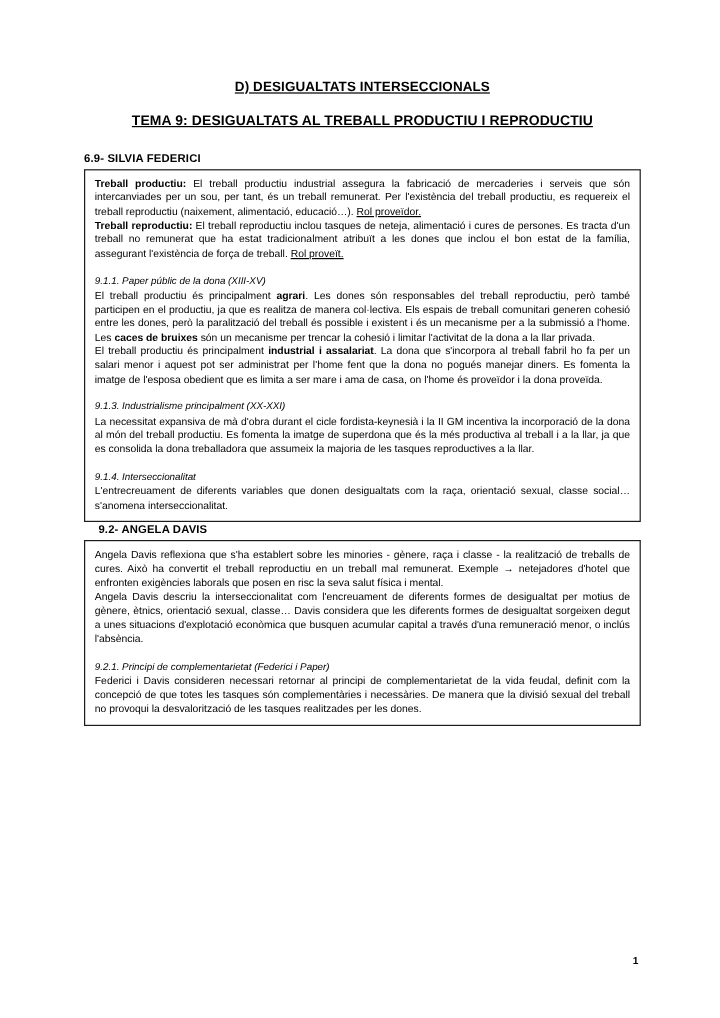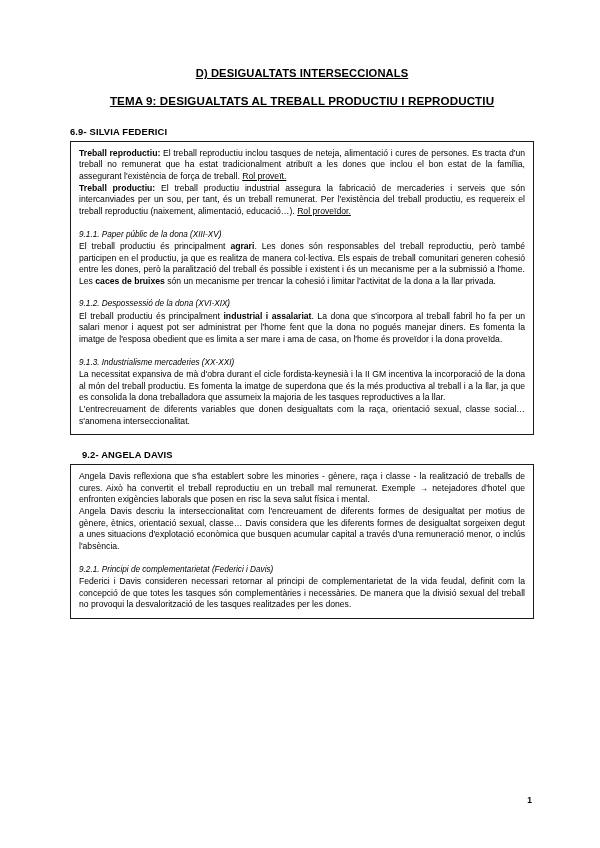--- a/index.html
+++ b/index.html
@@ -52,21 +52,20 @@
   .doc-subtitle span.u {
     text-decoration: underline;
   }
   .section-heading {
     font-weight: bold;
     font-size: 9.4px;
     letter-spacing: 0.15px;
     margin: 0 0 4px 0;
   }
   .section-heading.second {
-    margin-top: 14px;
     padding-left: 12px;
   }
   .box {
     border: 1px solid #1b1b1b;
     box-sizing: border-box;
     padding: 6px 8px 7px 8px;
   }
   .para {
     font-size: 8.65px;
     line-height: 1.345;
@@ -107,45 +106,45 @@
 <div class="page">
   <div class="content">
 
     <h1 class="doc-title"><span class="u">D) DESIGUALTATS INTERSECCIONALS</span></h1>
     <h2 class="doc-subtitle"><span class="u">TEMA 9: DESIGUALTATS AL TREBALL PRODUCTIU I REPRODUCTIU</span></h2>
 
     <div class="section-heading">6.9- SILVIA FEDERICI</div>
 
     <div class="box">
 
+      <p class="para"><span class="b">Treball productiu:</span><span> El treball productiu industrial assegura la fabricació de mercaderies i serveis que són intercanviades per un sou, per tant, és un treball remunerat. Per l'existència del treball productiu, es requereix el treball reproductiu (naixement, alimentació, educació…). </span><span class="u">Rol proveïdor.</span></p>
+
       <p class="para"><span class="b">Treball reproductiu:</span><span> El treball reproductiu inclou tasques de neteja, alimentació i cures de persones. Es tracta d'un treball no remunerat que ha estat tradicionalment atribuït a les dones que inclou el bon estat de la família, assegurant l'existència de força de treball. </span><span class="u">Rol proveït.</span></p>
-
-      <p class="para"><span class="b">Treball productiu:</span><span> El treball productiu industrial assegura la fabricació de mercaderies i serveis que són intercanviades per un sou, per tant, és un treball remunerat. Per l'existència del treball productiu, es requereix el treball reproductiu (naixement, alimentació, educació…). </span><span class="u">Rol proveïdor.</span></p>
 
       <div class="sub-title spaced">9.1.1. Paper públic de la dona (XIII-XV)</div>
       <p class="para"><span>El treball productiu és principalment </span><span class="b">agrari</span><span>. Les dones són responsables del treball reproductiu, però també participen en el productiu, ja que es realitza de manera col·lectiva. Els espais de treball comunitari generen cohesió entre les dones, però la paralització del treball és possible i existent i és un mecanisme per a la submissió a l'home. Les </span><span class="b">caces de bruixes</span><span> són un mecanisme per trencar la cohesió i limitar l'activitat de la dona a la llar privada.</span></p>
 
-      <div class="sub-title spaced">9.1.2. Despossessió de la dona (XVI-XIX)</div>
       <p class="para"><span>El treball productiu és principalment </span><span class="b">industrial i assalariat</span><span>. La dona que s'incorpora al treball fabril ho fa per un salari menor i aquest pot ser administrat per l'home fent que la dona no pogués manejar diners. Es fomenta la imatge de l'esposa obedient que es limita a ser mare i ama de casa, on l'home és proveïdor i la dona proveïda.</span></p>
 
-      <div class="sub-title spaced">9.1.3. Industrialisme mercaderies (XX-XXI)</div>
+      <div class="sub-title spaced">9.1.3. Industrialisme principalment (XX-XXI)</div>
       <p class="para">La necessitat expansiva de mà d'obra durant el cicle fordista-keynesià i la II GM incentiva la incorporació de la dona al món del treball productiu. Es fomenta la imatge de superdona que és la més productiva al treball i a la llar, ja que es consolida la dona treballadora que assumeix la majoria de les tasques reproductives a la llar.</p>
 
+      <div class="sub-title spaced">9.1.4. Interseccionalitat</div>
       <p class="para">L'entrecreuament de diferents variables que donen desigualtats com la raça, orientació sexual, classe social… s'anomena interseccionalitat.</p>
 
     </div>
 
     <div class="section-heading second">9.2- ANGELA DAVIS</div>
 
     <div class="box">
 
       <p class="para">Angela Davis reflexiona que s'ha establert sobre les minories - gènere, raça i classe - la realització de treballs de cures. Això ha convertit el treball reproductiu en un treball mal remunerat. Exemple → netejadores d'hotel que enfronten exigències laborals que posen en risc la seva salut física i mental.</p>
       <p class="para">Angela Davis descriu la interseccionalitat com l'encreuament de diferents formes de desigualtat per motius de gènere, ètnics, orientació sexual, classe… Davis considera que les diferents formes de desigualtat sorgeixen degut a unes situacions d'explotació econòmica que busquen acumular capital a través d'una remuneració menor, o inclús l'absència.</p>
 
-      <div class="sub-title spaced">9.2.1. Principi de complementarietat (Federici i Davis)</div>
+      <div class="sub-title spaced">9.2.1. Principi de complementarietat (Federici i Paper)</div>
       <p class="para">Federici i Davis consideren necessari retornar al principi de complementarietat de la vida feudal, definit com la concepció de que totes les tasques són complementàries i necessàries. De manera que la divisió sexual del treball no provoqui la desvalorització de les tasques realitzades per les dones.</p>
 
     </div>
 
   </div>
 
   <div class="page-number">1</div>
 </div>
 
 </body></html>

